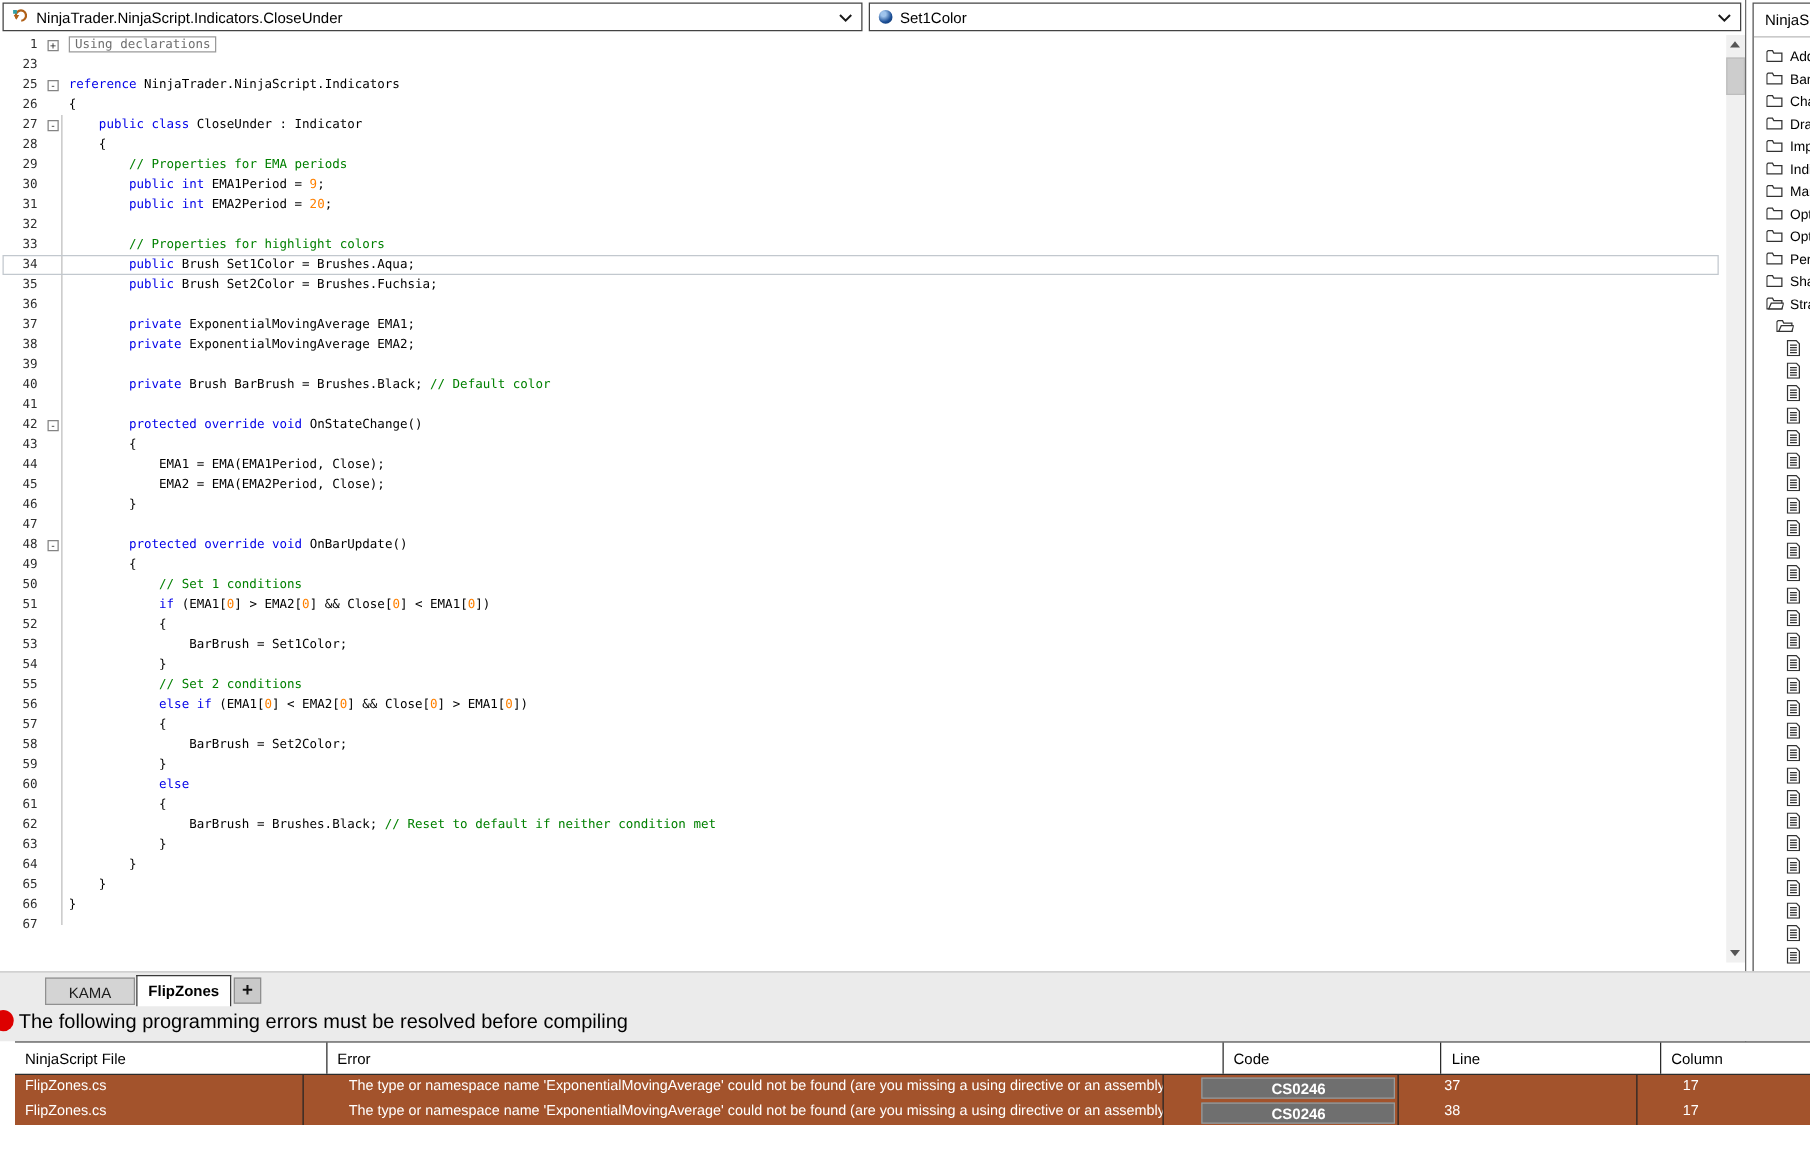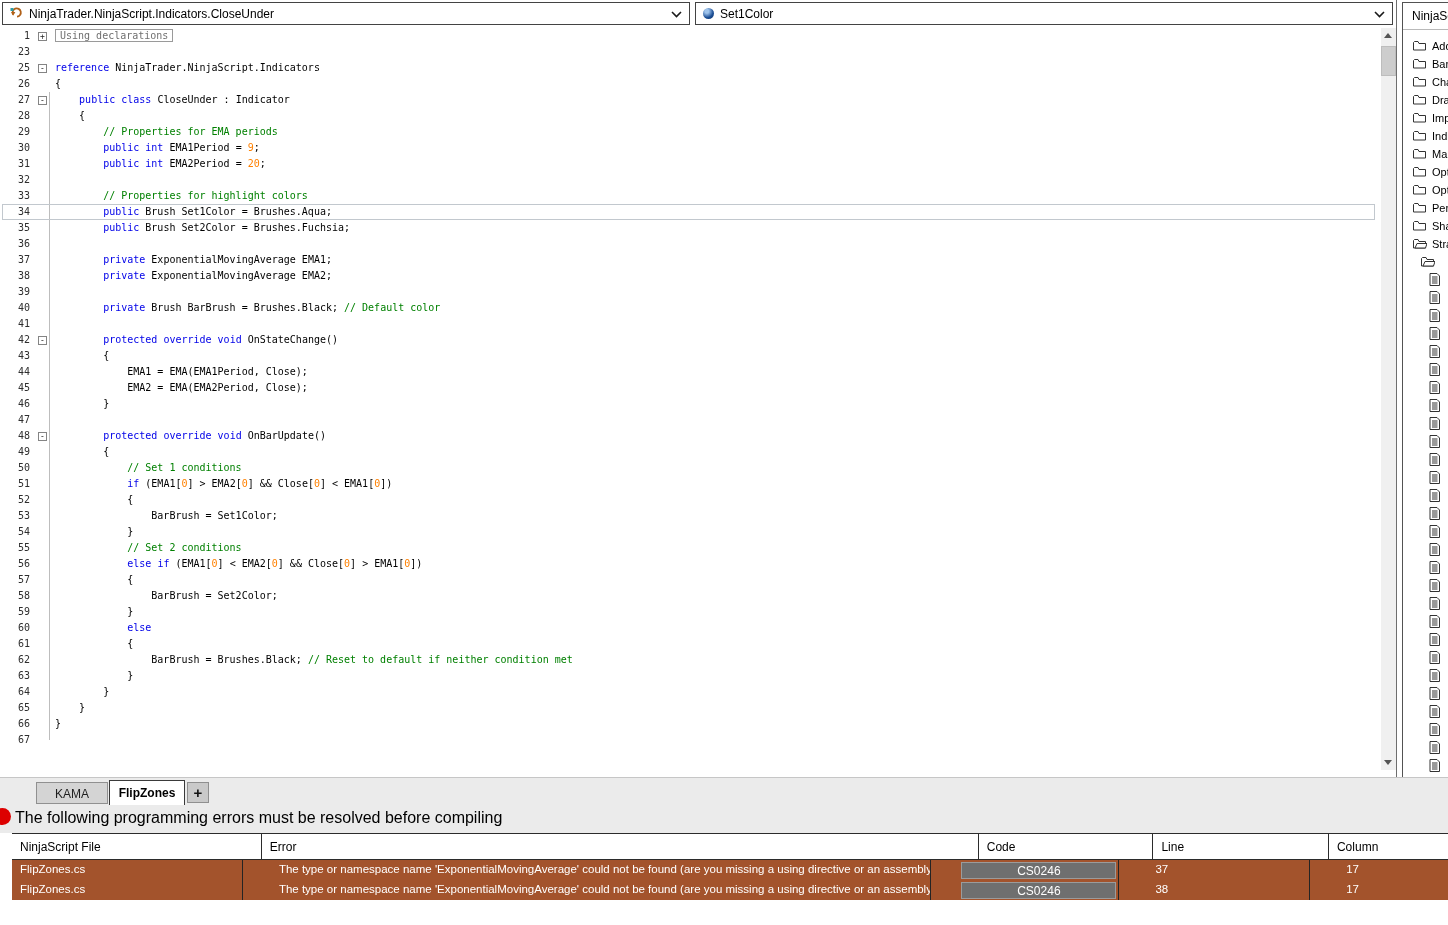--- a/index.html
+++ b/index.html
@@ -73,21 +73,21 @@
   .etable { position:absolute; left:12px; top:833px; width:1448px; overflow:hidden; }
   .thead { display:flex; height:27px; background:#fff;
            border-top:1px solid #2b2b2b; border-bottom:1px solid #2b2b2b; }
   .th { border-right:1px solid #2b2b2b; padding:6px 8px 0 8px; font-size:12px; color:#000;
         white-space:nowrap; overflow:hidden; }
   .trow { display:flex; height:20px; background:var(--error-row); color:#fff;gap:28px; }
   .td { border-right:1px solid #242424; padding:3px 8px 0 8px; font-size:11.5px;
         white-space:nowrap; overflow:hidden; }
   .td.codecell { padding:0 2px; display:flex; align-items:center; }
   .badge { width:100%; height:17px; line-height:16px; background:var(--badge-bg);
-           border:1px solid #9b9b9b; color:#fff; text-align:center; font-size:12px; }
+           border:1px solid #9b9b9b; color:#fff; text-align:center; font-size:12px;font-weight:bold; }
 </style>
 </head>
 <body>
 
 <div class="editor-panel">
 
   <div class="combo combo1">
     <span>
       <svg width="13" height="13" viewBox="0 0 13 13">
         <path d="M3.2 8.6 A4.1 4.1 0 1 1 7 10.6" fill="none" stroke="#B06018" stroke-width="1.8"></path>

